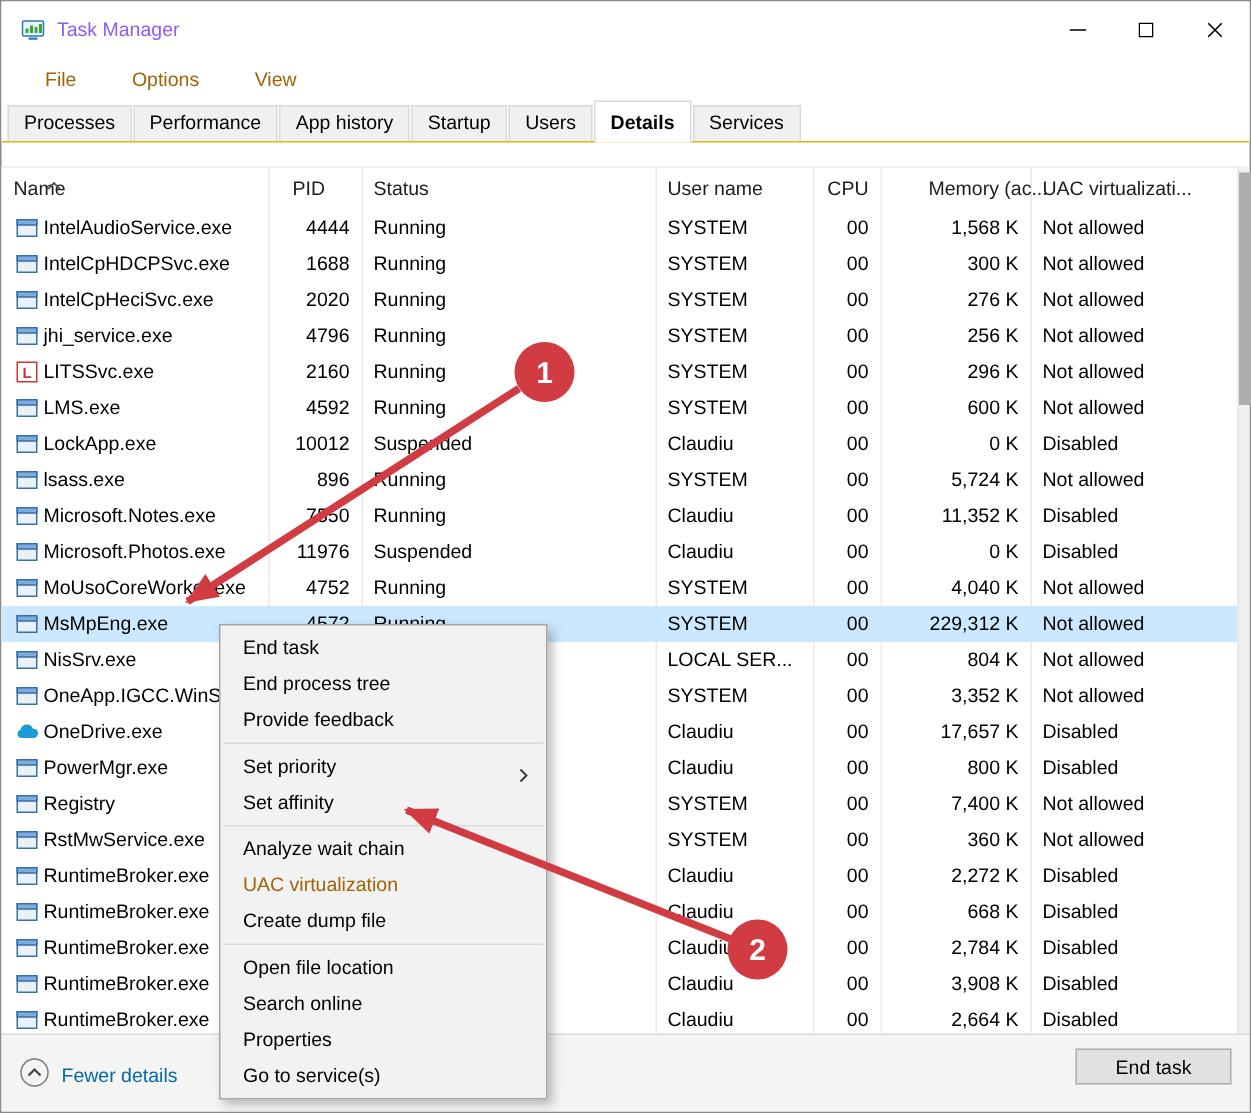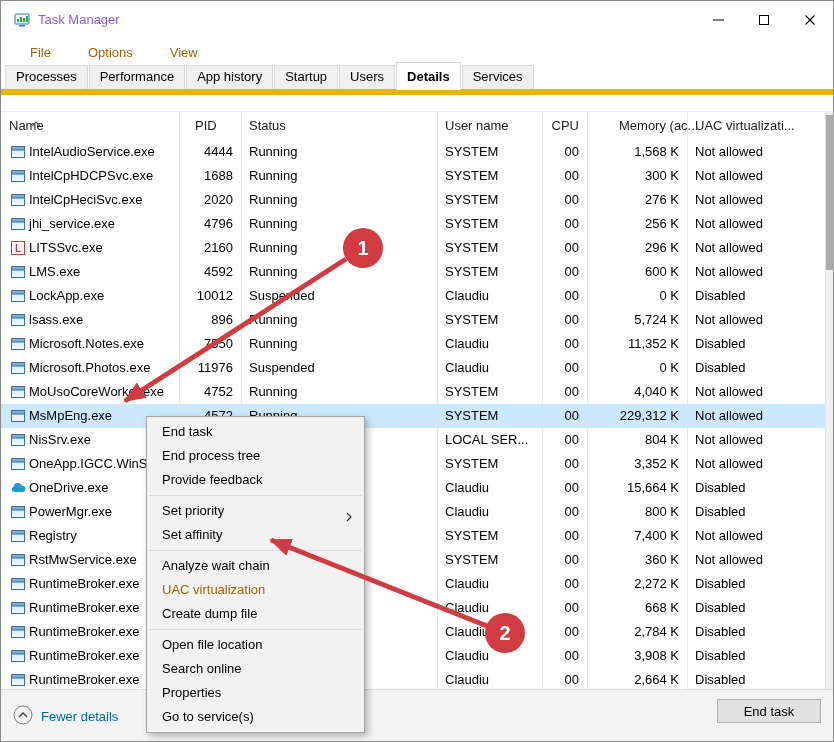--- a/index.html
+++ b/index.html
@@ -13,21 +13,21 @@
   .app-icon { position:absolute; left:13px; top:11px; width:16px; height:16px; }
   .title { position:absolute; left:37px; top:11px; font-size:13px; color:#8b5cf6; }
   .win-controls { position:absolute; right:0; top:0; height:38px; display:flex; }
   .win-btn { width:46px; height:38px; display:flex; align-items:center; justify-content:center; cursor:default; }
 
   
   .menubar { position:absolute; top:38px; left:0; right:0; height:26px; display:flex; align-items:center; background:#fff; }
   .menu-item { padding:4px 8px; color:#a16207;margin-left:21px; }
 
   
-  .tabbar { position:absolute; top:64px; left:0; right:0; height:30px; display:flex; align-items:flex-end; padding-left:4px; border-bottom:6px solid #eab308; background:#fff; }
+  .tabbar { position:absolute; top:64px; left:0; right:0; height:30px; display:flex; align-items:flex-end; padding-left:4px; border-bottom:1px solid #eab308; background:#fff; }
   .tab { height:24px; line-height:22px; padding:0 10px; background:#f0f0f0; border:1px solid #d9d9d9; border-bottom:none; margin-right:1px; color:#000; }
   .tab.selected { height:28px; line-height:27px; background:#fff; font-weight:bold; margin-bottom:-1px; position:relative; z-index:2; }
 
   
   .table { position:absolute; top:110px; left:0; right:8px; bottom:52px; background:#fff; border-top:1px solid #ececec; overflow:hidden; }
   .gridlines { position:absolute; inset:0; z-index:0; }
   .gridline { position:absolute; top:0; bottom:0; width:1px; background:#e8e8e8; }
   .header { position:absolute; top:0; left:0; right:0; height:28px; z-index:1; }
   .hcell { position:absolute; top:0; height:28px; line-height:28px; white-space:nowrap; overflow:hidden; color:#1c1c1c; }
   .sort-caret { position:absolute; left:30px; top:3px; z-index:2; }
@@ -364,21 +364,21 @@
           <span class="proc-icon">
             <svg width="16" height="16" viewBox="0 0 16 16">
               <path d="M12.6 12H4.2a2.7 2.7 0 0 1-.5-5.3A4.3 4.3 0 0 1 12 5.8a3.1 3.1 0 0 1 .6 6.2z" fill="#1b9cd8"></path>
             </svg>
           </span>
           <div class="cell c-name">OneDrive.exe</div>
           <div class="cell c-pid"></div>
           <div class="cell c-status"></div>
           <div class="cell c-user">Claudiu</div>
           <div class="cell c-cpu">00</div>
-          <div class="cell c-mem">15,664 K</div>
+          <div class="cell c-mem">17,657 K</div>
           <div class="cell c-uac">Disabled</div>
         </div>
         <div class="row" style="top: 360px;">
           <span class="proc-icon">
             <svg width="16" height="16" viewBox="0 0 16 16">
               <rect x="1.5" y="2.5" width="13" height="11" fill="#e9f2fb" stroke="#3a6ea5"></rect>
               <rect x="1.5" y="2.5" width="13" height="3.5" fill="#7badde" stroke="#3a6ea5"></rect>
             </svg>
           </span>
           <div class="cell c-name">PowerMgr.exe</div>

